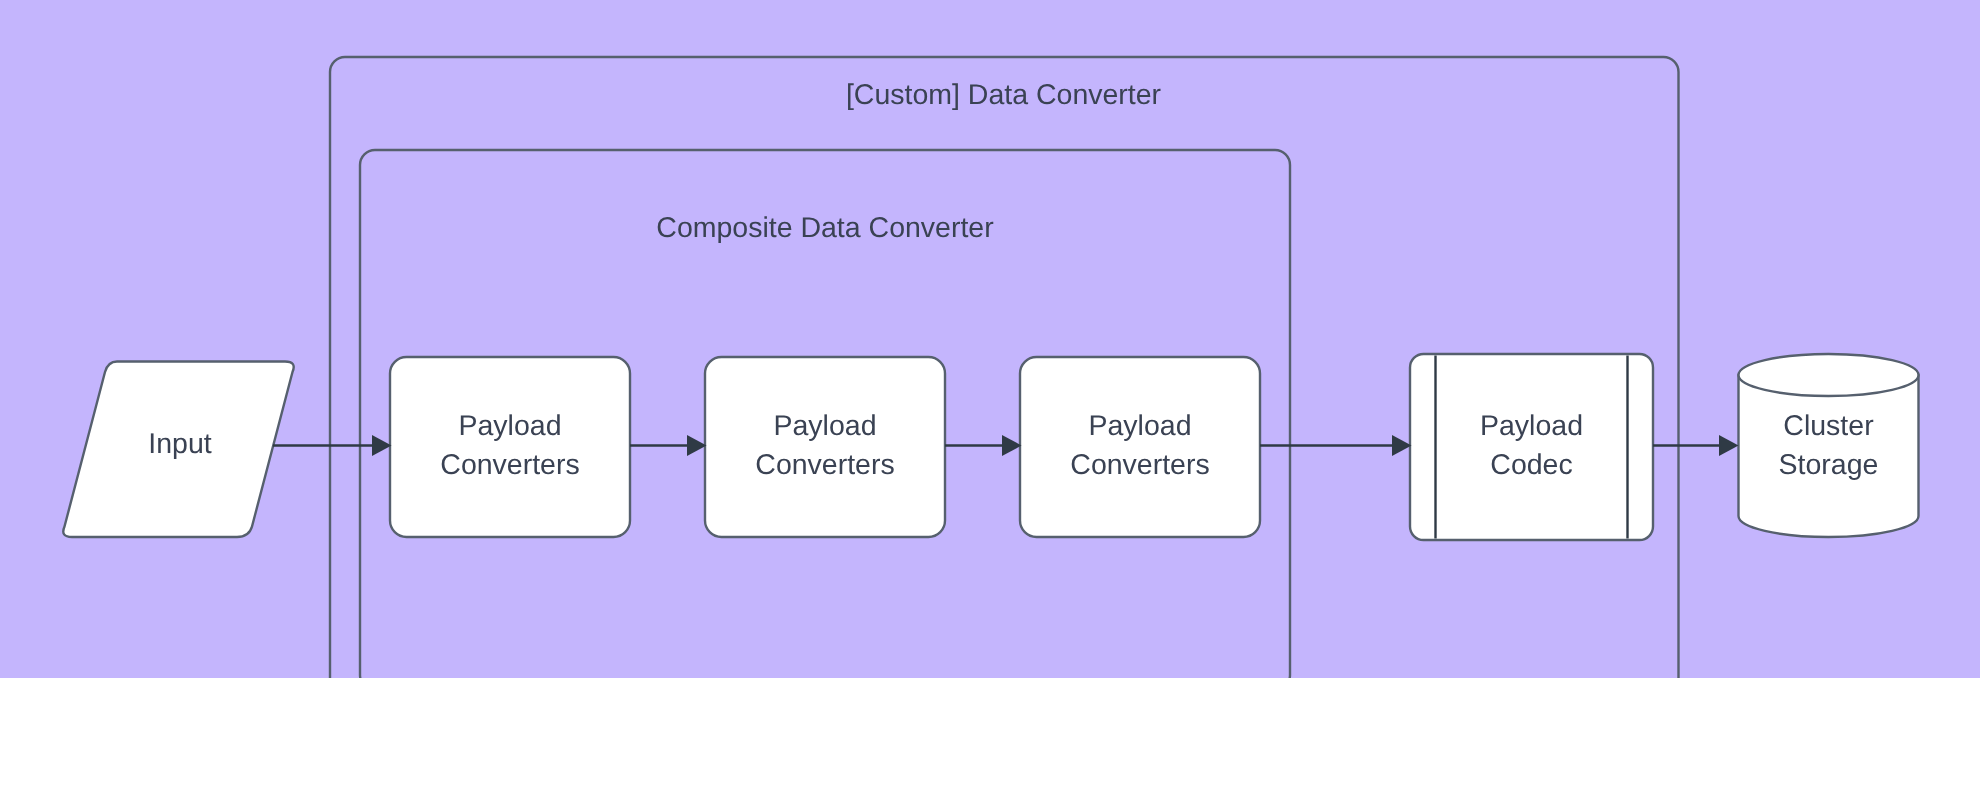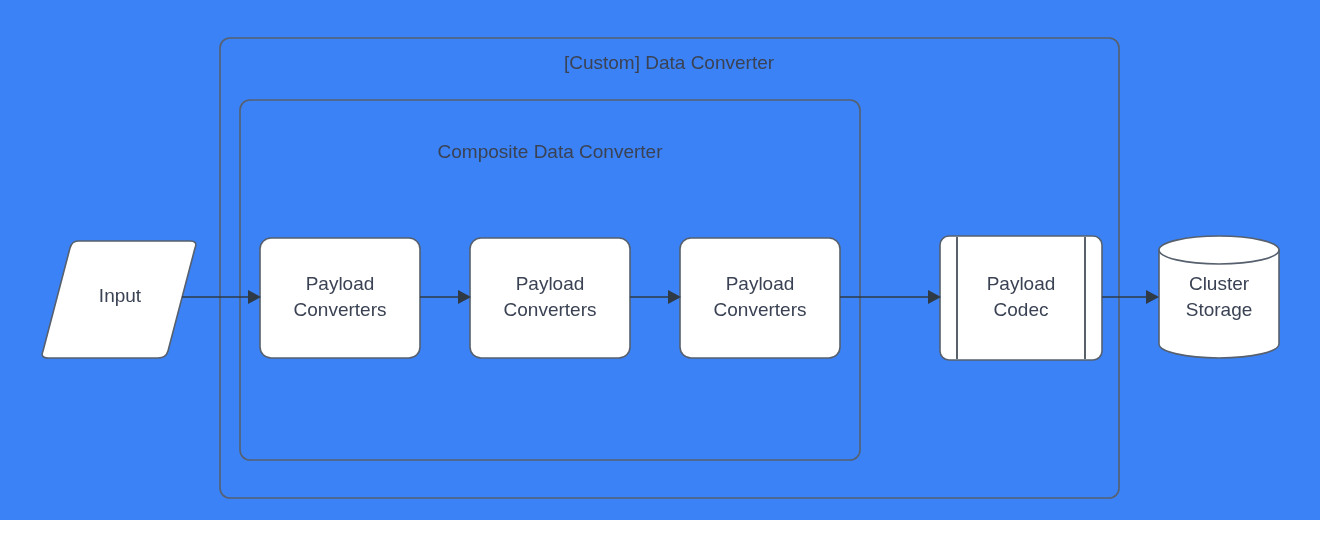--- a/index.html
+++ b/index.html
@@ -7,22 +7,22 @@
     margin: 0;
     padding: 0;
     background: #ffffff;
   }
   body {
     font-family: "Liberation Sans", sans-serif;
   }
   #diagram-root {
     position: relative;
     width: 1320px;
-    height: 520px;
-    background: #3b82f6;
+    height: 452px;
+    background: #c4b5fd;
     overflow: hidden;
   }
   #diagram-svg {
     position: absolute;
     left: 0;
     top: 0;
     width: 1320px;
     height: 540px;
     display: block;
   }

